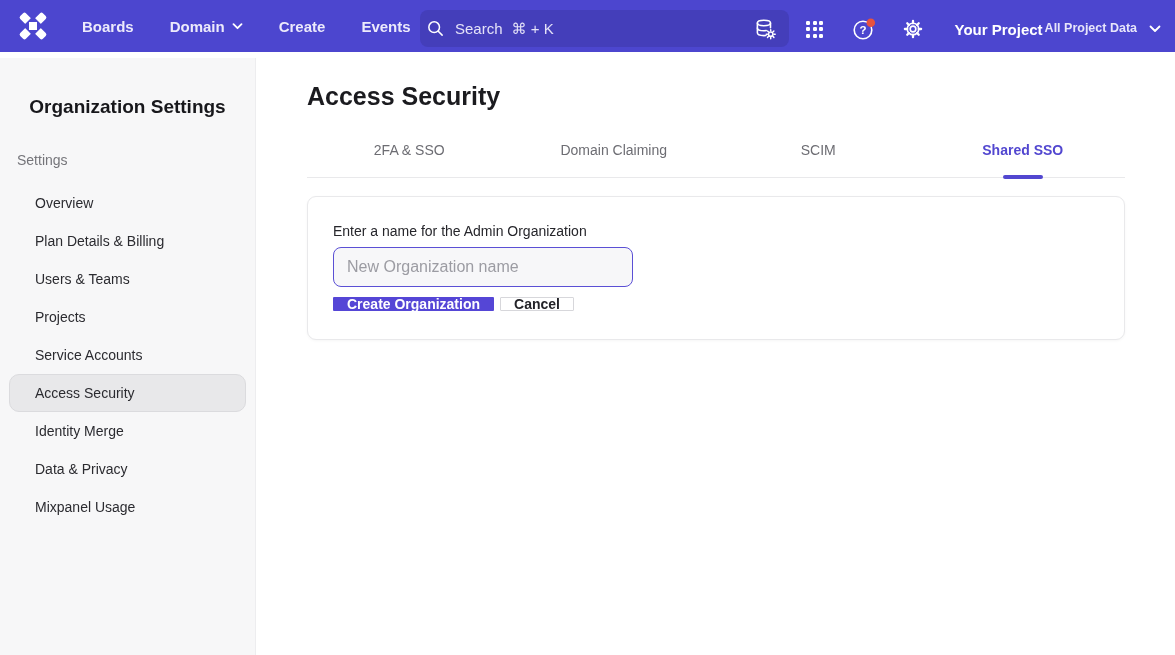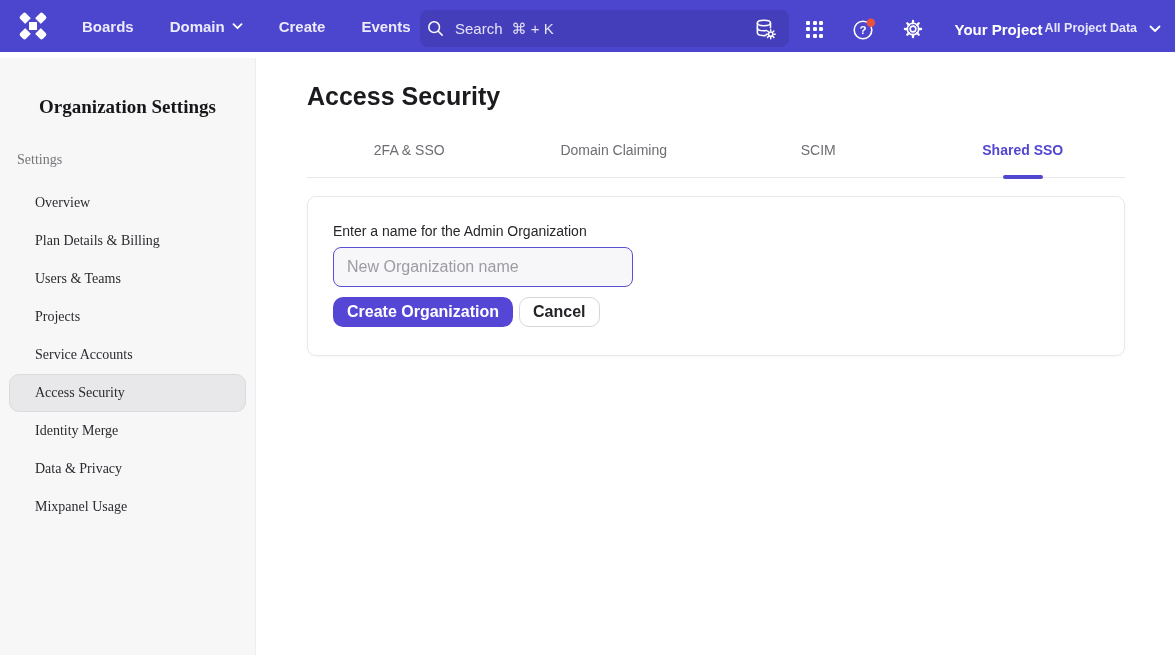--- a/index.html
+++ b/index.html
@@ -22,21 +22,21 @@
   .nav-right { position:absolute; right:14px; top:0; height:58px; display:flex; align-items:center; gap:23px; }
   .icon-btn { width:26px; height:26px; display:flex; align-items:center; justify-content:center; cursor:pointer; }
   .grid-icon { display:grid; grid-template-columns:repeat(3,4px); grid-template-rows:repeat(3,4px); gap:2.5px; }
   .grid-icon i { background:#fff; border-radius:1.2px; }
   .project { display:flex; align-items:center; gap:12px; cursor:pointer; margin-left:6px; }
   .project-text { display:flex; flex-direction:row; gap:2px; }
   .project-name { color:#fff; font-size:15px; font-weight:bold; }
   .project-data { color:#e7e5fa; font-size:12.5px; font-weight:bold; }
 
   
-  .sidebar { position:absolute; top:58px; left:0; bottom:0; width:256px; background:#f7f7f8; border-right:1px solid #ededef;font-family:Liberation Serif, serif; }
+  .sidebar { position:absolute; top:58px; left:0; bottom:0; width:256px; background:#f7f7f8; border-right:1px solid #ededef; }
   .sidebar-title { margin-top:38px; text-align:center; font-size:19px; font-weight:bold; color:#17171b; }
   .sidebar-section { margin:34px 0 0 17px; font-size:14px; color:#75757a; }
   .sidebar-items { margin-top:16px; }
   .sidebar-item { height:38px; margin:0 9px; padding-left:25px; display:flex; align-items:center;
                   font-size:14px; color:#2b2b30; border-radius:10px; cursor:pointer; border:1px solid transparent; }
   .sidebar-item.active { background:#e8e8ea; border-color:#dbdbde; }
 
   
   .main { position:absolute; top:58px; left:256px; right:0; bottom:0; background:#fff; padding:0 50px 0 51px; }
   .page-title { margin-top:24px; font-size:25px; font-weight:bold; color:#1b1b1f; }
@@ -46,21 +46,21 @@
   .tab.active::after { content:""; position:absolute; bottom:-2px; left:50%; transform:translateX(-50%);
                        width:40px; height:4px; border-radius:2px; background:#5247d0; }
   .card { margin-top:18px; border:1px solid #e9e9eb; border-radius:9px; background:#fff;
           padding:26px 25px 28px; box-shadow:0 1px 3px rgba(20,20,30,.04); }
   .card-title { font-size:22px; font-weight:bold; color:#1b1b1f; margin-bottom:27px; }
   .field-label { font-size:14px; color:#26262b; margin-bottom:8px; }
   .text-input { width:300px; height:40px; border:1.5px solid #5b50d5; border-radius:8px; background:#f7f7f9;
                 padding:0 13px; font-size:16px; color:#1b1b1f; font-family:"Liberation Sans", sans-serif; outline:none; display:block; }
   .text-input::placeholder { color:#9c9ca3; }
   .btn-row { margin-top:10px; display:flex; align-items:center; gap:6px; }
-  .btn { height:30px; border-radius:10px; font-size:16px; font-weight:bold; cursor:pointer;
+  .btn { height:14px; border-radius:1px; font-size:14px; font-weight:bold; cursor:pointer;
          font-family:"Liberation Sans", sans-serif; display:inline-flex; align-items:center; }
   .btn-primary { background:#5546d6; color:#fff; border:none; padding:0 14px; }
   .btn-secondary { background:#fff; color:#232328; border:1px solid #d7d7db; padding:0 13px; }
 </style>
 </head>
 <body>
 
 <div class="nav">
   <div class="logo">
     <div class="logo-bar b1"></div>

